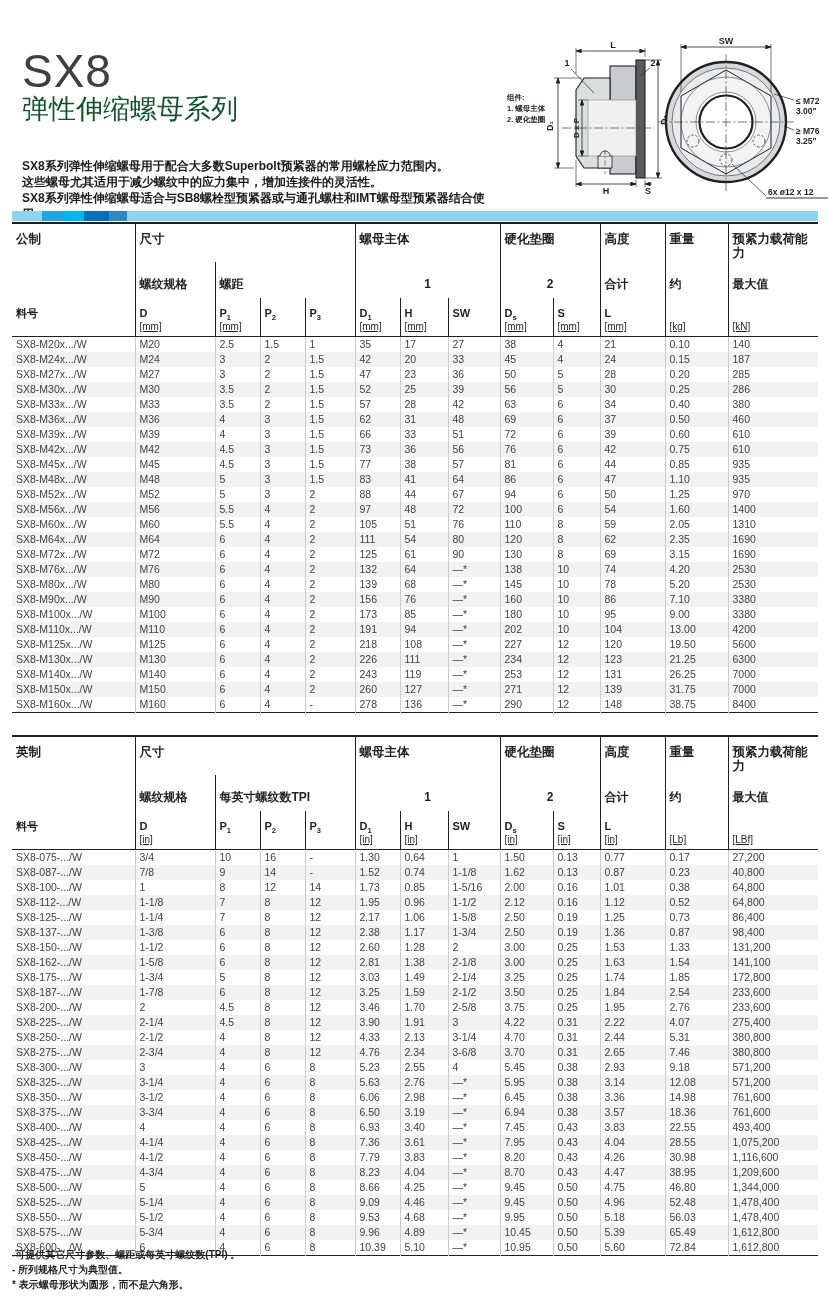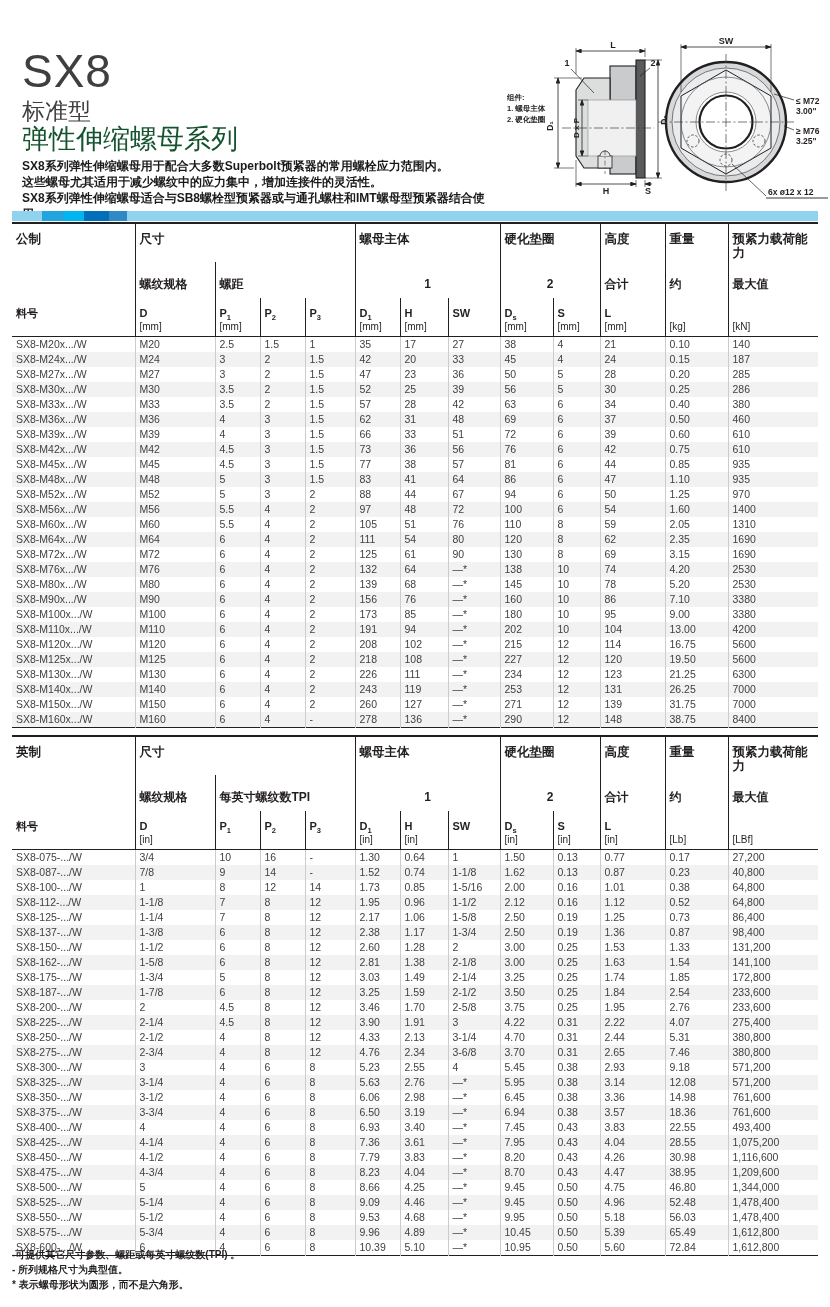--- a/index.html
+++ b/index.html
@@ -24,39 +24,38 @@
   table.spec{border-collapse:collapse;table-layout:fixed;width:806px;
              border-top:2px solid #231f20;border-bottom:1px solid #231f20;}
   table.spec thead{border-bottom:1px solid #231f20;}
   table.spec th{font-weight:bold;text-align:left;padding:8px 0 0 4px;color:#231f20;overflow:hidden;}
   th.g1{font-size:12.5px;height:30px;vertical-align:top;padding-top:6px;line-height:14px;}
   th.g2{font-size:12px;height:28px;vertical-align:middle;}
   th.g2.ctr{text-align:center;padding-left:0;}
   th.g3{height:30px;vertical-align:top;padding-top:2px;}
   .cb{font-size:11px;font-weight:bold;line-height:14px;height:14px;}
   .cb sub{font-size:7.5px;}
-  .cu{font-size:10px;font-weight:normal;line-height:13px;color:#231f20;}
+  .cu{font-size:10px;font-weight:normal;line-height:13px;color:#231f20;text-decoration:underline;}
   th.bl{border-left:1px solid #231f20;}
   table.spec td{font-size:10.5px;height:15px;line-height:15px;padding:0 0 0 4px;color:#414042;
                 white-space:nowrap;overflow:hidden;}
   td.bl2{border-left:1px solid #cbcccd;}
   table.spec tbody tr:nth-child(even){background:#f2f2f2;}
 
   .footnotes{font-size:10px;line-height:15px;font-weight:600;color:#231f20;}
 
   svg text{font-family:"Liberation Sans","DejaVu Sans",sans-serif;}
 </style>
 </head>
 <body>
 
 <div id="page">
 
   <div class="abs" style="left:22px;top:48px;">
     <div class="product-title">SX8</div>
-    <div class="sub1">标准型</div>
     <div class="sub2">弹性伸缩螺母系列</div>
   </div>
 
   <div class="abs desc" style="left:22px;top:158px;width:480px;">
     <div>SX8系列弹性伸缩螺母用于配合大多数Superbolt预紧器的常用螺栓应力范围内。</div>
     <div>这些螺母尤其适用于减少螺纹中的应力集中，增加连接件的灵活性。</div>
     <div>SX8系列弹性伸缩螺母适合与SB8螺栓型预紧器或与通孔螺柱和IMT螺母型预紧器结合使用。</div>
   </div>
 
   <div class="abs legend" style="left:507px;top:92px;">
@@ -549,35 +548,20 @@
             <td class="bl2">191</td>
             <td class="bl2">94</td>
             <td class="bl2">—*</td>
             <td class="bl2">202</td>
             <td class="bl2">10</td>
             <td class="bl2">104</td>
             <td class="bl2">13.00</td>
             <td class="bl2">4200</td>
           </tr>
           <tr>
-            <td>SX8-M120x.../W</td>
-            <td class="bl2">M120</td>
-            <td class="bl2">6</td>
-            <td class="bl2">4</td>
-            <td class="bl2">2</td>
-            <td class="bl2">208</td>
-            <td class="bl2">102</td>
-            <td class="bl2">—*</td>
-            <td class="bl2">215</td>
-            <td class="bl2">12</td>
-            <td class="bl2">114</td>
-            <td class="bl2">16.75</td>
-            <td class="bl2">5600</td>
-          </tr>
-          <tr>
             <td>SX8-M125x.../W</td>
             <td class="bl2">M125</td>
             <td class="bl2">6</td>
             <td class="bl2">4</td>
             <td class="bl2">2</td>
             <td class="bl2">218</td>
             <td class="bl2">108</td>
             <td class="bl2">—*</td>
             <td class="bl2">227</td>
             <td class="bl2">12</td>

